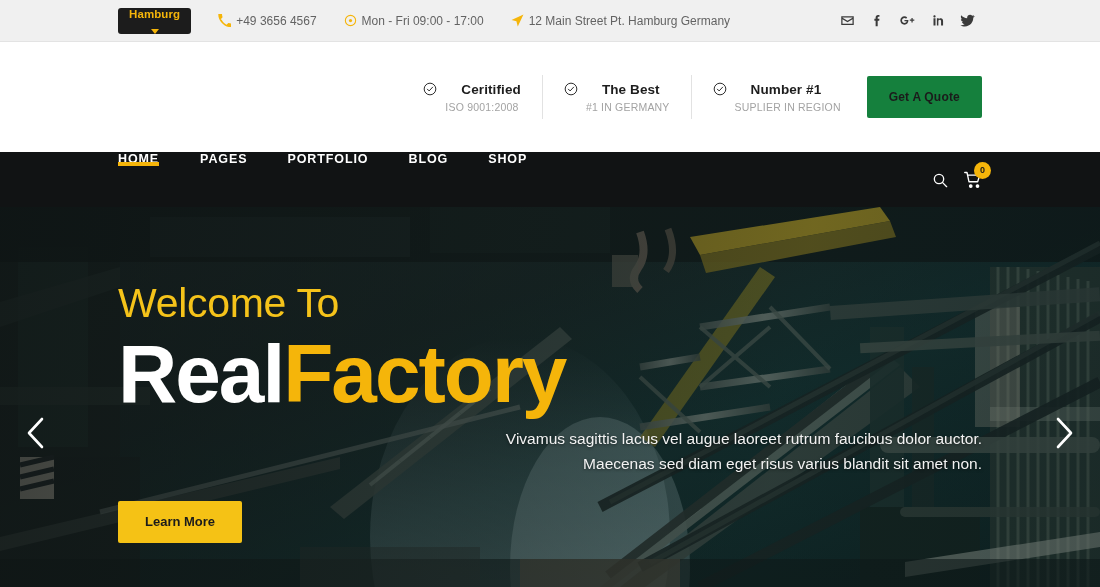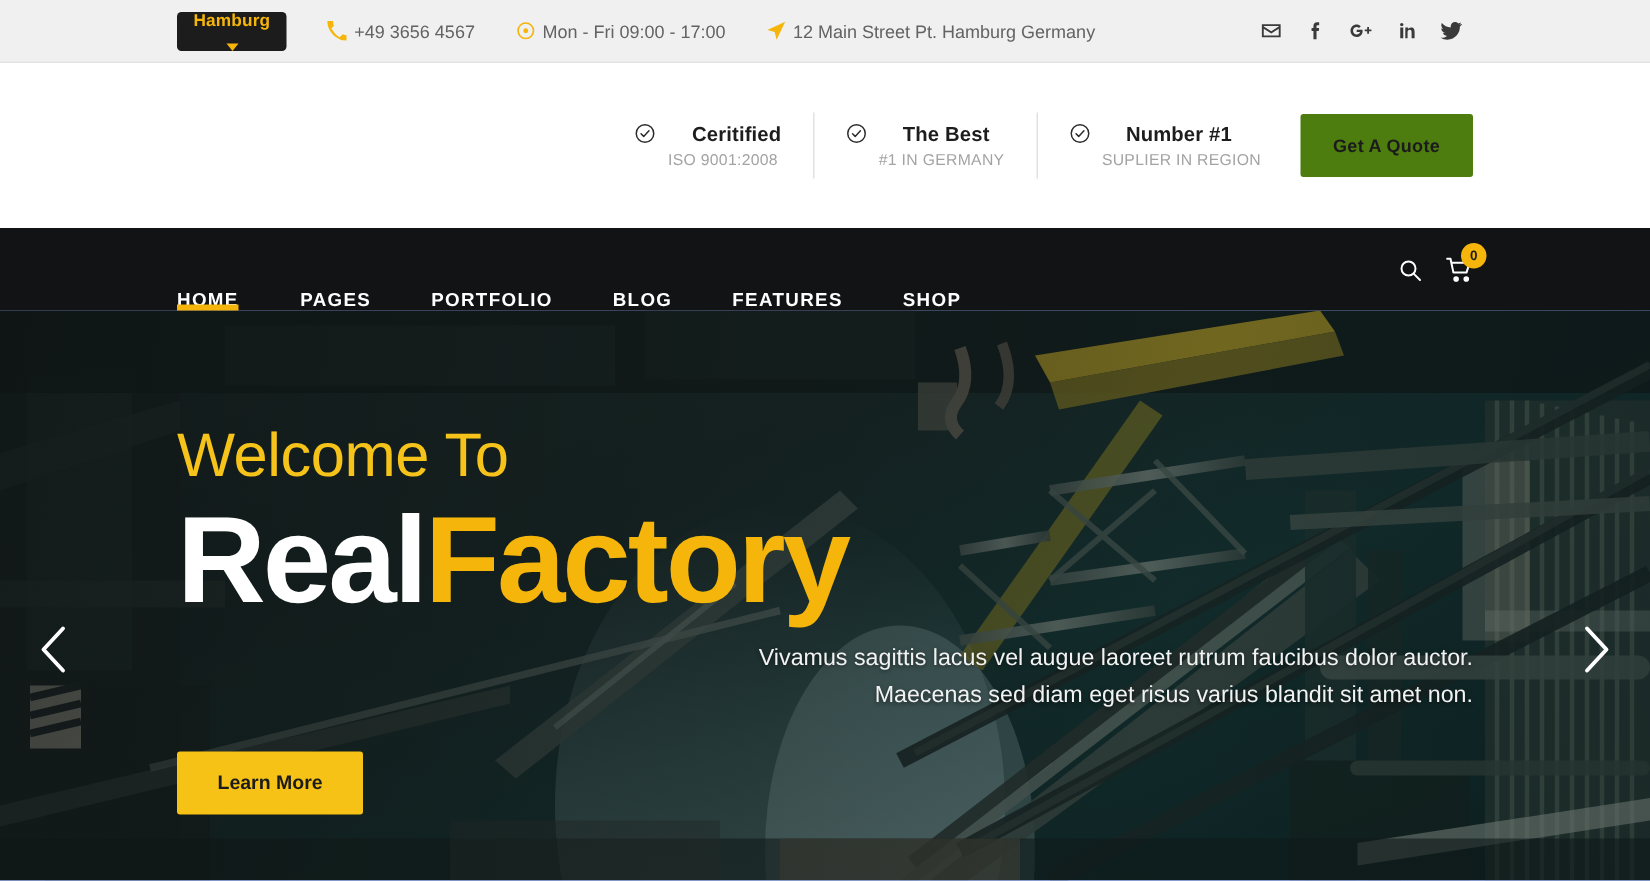--- a/index.html
+++ b/index.html
@@ -108,21 +108,21 @@
   .badge-title {
     font-size: 13.5px; font-weight: bold; color: #1d1d1d;
     letter-spacing: .1px;
   }
   .badge-sub {
     font-size: 10.5px; color: #a3a3a3; margin-top: 4px; margin-left: 22px;
     letter-spacing: .2px;
   }
   .check-ico { color: #2b2b2b; display: flex; }
   .quote-btn {
-    background: #4d7c0f;
+    background: #15803d;
     color: #1b1b1b;
     font-size: 12px;
     font-weight: bold;
     border: none;
     height: 42px;
     padding: 0 22px;
     border-radius: 2px;
     cursor: pointer;
     letter-spacing: .2px;
   }
@@ -130,21 +130,21 @@
   
   .nav {
     height: 55px;
     background: #111314;
     display: flex;
     align-items: center;
     padding: 0 118px;
     position: relative;
     z-index: 5;
   }
-  .nav-items { display: flex; align-items: flex-end; height: 55px; }
+  .nav-items { display: flex; align-items: flex-start; height: 55px; }
   .nav-item {
     color: #ffffff;
     font-size: 12.5px;
     font-weight: bold;
     letter-spacing: .9px;
     padding: 0 20px;
     display: flex;
     align-items: center;
     cursor: pointer;
     position: relative;
@@ -359,21 +359,20 @@
 
   <button class="quote-btn">Get A Quote</button>
 </div>
 
 <div class="nav">
   <div class="nav-items">
     <a class="nav-item active">HOME</a>
     <a class="nav-item">PAGES</a>
     <a class="nav-item">PORTFOLIO</a>
     <a class="nav-item">BLOG</a>
-    <a class="nav-item">FEATURES</a>
     <a class="nav-item">SHOP</a>
   </div>
 
   <div class="nav-spacer"></div>
 
   <div class="nav-tools">
     <a class="nav-ico">
       <svg width="16" height="16" viewBox="0 0 24 24" fill="none" stroke="currentColor" stroke-width="2">
           <circle cx="10.5" cy="10.5" r="7"></circle>
           <path d="M15.6 15.6L22 22" stroke-linecap="round"></path>

